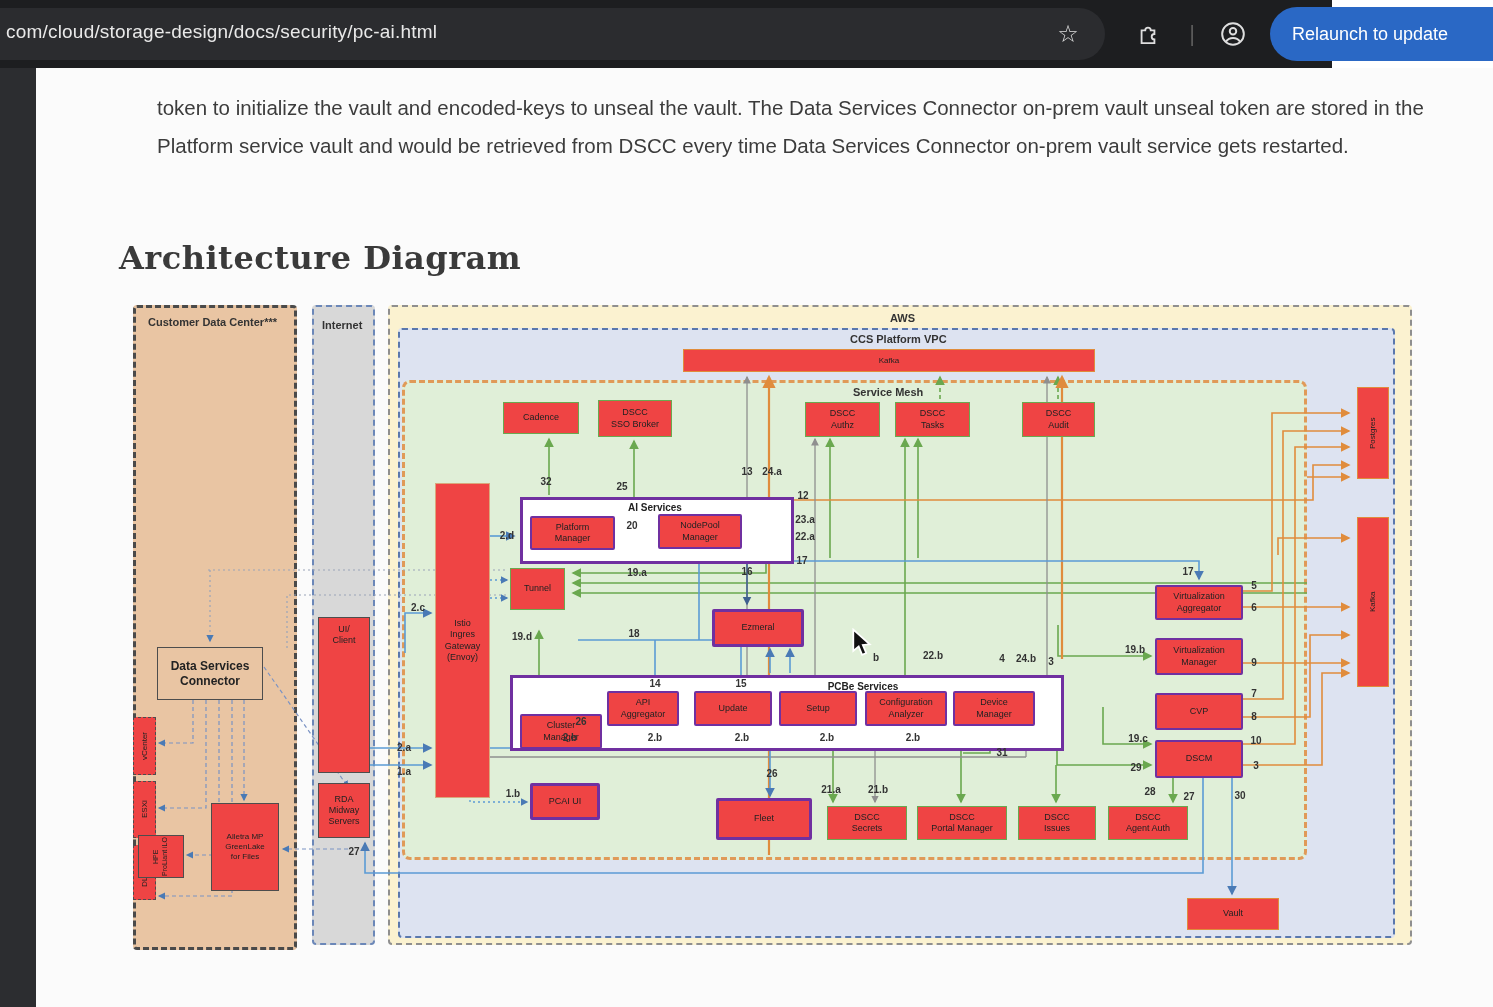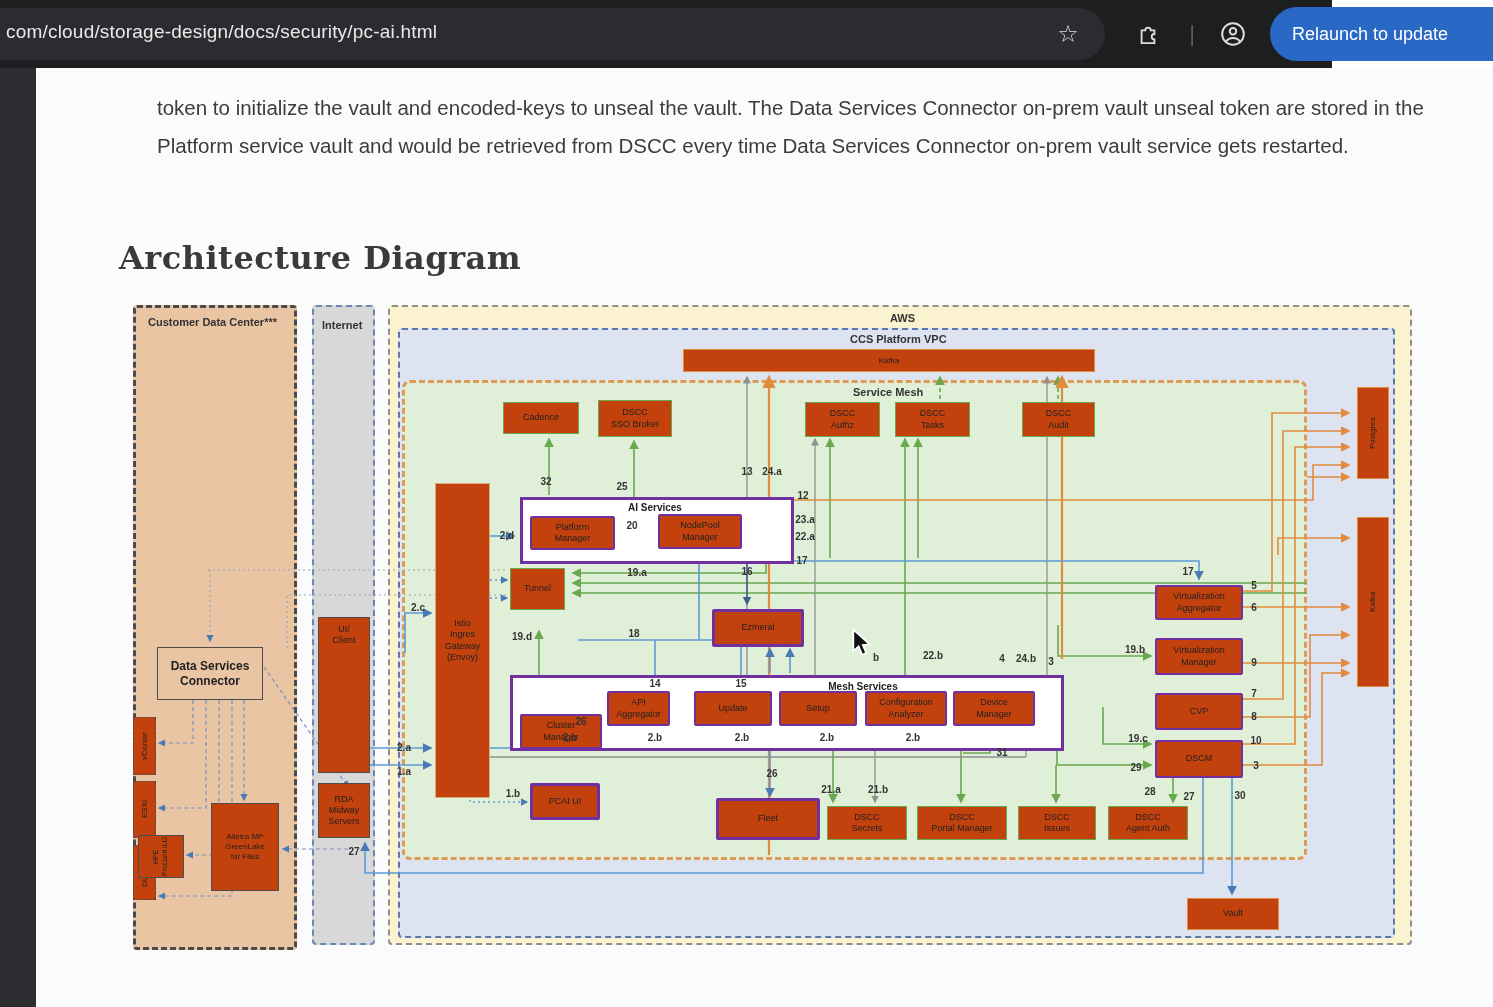--- a/index.html
+++ b/index.html
@@ -20,21 +20,21 @@
   #leftstrip{position:absolute;left:0;top:68px;width:36px;height:939px;background:#2c2d30;}
   #page{position:absolute;left:36px;top:68px;width:1457px;height:939px;background:#fbfbfb;}
   #para{position:absolute;left:121px;top:0px;width:1280px;font-size:20.5px;line-height:38px;color:#3c3c3c;}
   #heading{position:absolute;left:83px;top:150px;font-family:"DejaVu Serif",serif;font-weight:700;
     font-size:32px;color:#3a3a3a;letter-spacing:.5px;}
   
   #diagram{position:absolute;left:118px;top:295px;width:1310px;height:662px;}
   .region{position:absolute;border-radius:4px;box-sizing:border-box;}
   .rlabel{position:absolute;font-size:11px;font-weight:bold;color:#333;white-space:nowrap;}
   #svglayer{position:absolute;left:0;top:0;width:1310px;height:662px;}
-  .dbox{position:absolute;background:#c2410c;box-sizing:border-box;display:flex;align-items:center;justify-content:center;
+  .dbox{position:absolute;background:#ef4444;box-sizing:border-box;display:flex;align-items:center;justify-content:center;
     text-align:center;font-size:9px;color:#222;white-space:pre-line;line-height:1.25;}
   .purple{border:2.5px solid #7030a0;border-radius:2px;}
   .purple-lg{border:3px solid #7030a0;background:#fff;}
   .green{border:1.5px solid #6aa84f;}
   .orange{border:1.5px solid #e08c3c;}
   .dark{border:1.5px solid #4d4d4d;}
   .dashedbox{border:1.5px dashed #4d4d4d;}
   .vert{writing-mode:vertical-rl;transform:rotate(180deg);}
   .ctitle{position:absolute;font-size:10px;font-weight:bold;color:#222;}
   .clabel{position:absolute;transform:translate(-50%,-50%);font-size:10px;font-weight:bold;color:#333;white-space:nowrap;}
@@ -224,35 +224,35 @@
 Manager</div>
 
   <div class="dbox" style="left:392px;top:273px;width:55px;height:42px;border:1.2px solid #6aa84f;">Tunnel</div>
   <div class="dbox" style="left:317px;top:188px;width:55px;height:315px;border:1.5px solid #d9a87c;">Istio
 Ingres
 Gateway
 (Envoy)</div>
   <div class="dbox purple" style="left:594px;top:314px;width:92px;height:38px;border-width:3px;">Ezmeral</div>
 
   <div class="purple-lg abs" style="left:392px;top:380px;width:548px;height:70px;">
-    <span class="ctitle" style="left:280px;top:3px;width:140px;text-align:center;">Mesh Services</span>
+    <span class="ctitle" style="left:280px;top:3px;width:140px;text-align:center;">PCBe Services</span>
   </div>
   <div class="dbox purple" style="left:402px;top:419px;width:82px;height:35px;">Cluster
 Manager</div>
-  <div class="dbox purple" style="left:489px;top:396px;width:63px;height:35px;">API
+  <div class="dbox purple" style="left:489px;top:396px;width:72px;height:35px;">API
 Aggregator</div>
   <div class="dbox purple" style="left:576px;top:396px;width:78px;height:35px;">Update</div>
   <div class="dbox purple" style="left:661px;top:396px;width:78px;height:35px;">Setup</div>
   <div class="dbox purple" style="left:747px;top:396px;width:82px;height:35px;">Configuration
 Analyzer</div>
   <div class="dbox purple" style="left:835px;top:396px;width:82px;height:35px;">Device
 Manager</div>
 
   <div class="dbox purple" style="left:412px;top:488px;width:70px;height:37px;border-width:3px;">PCAI UI</div>
-  <div class="dbox purple" style="left:598px;top:503px;width:104px;height:42px;border-width:3px;">Fleet</div>
+  <div class="dbox purple" style="left:598px;top:503px;width:96px;height:42px;border-width:3px;">Fleet</div>
   <div class="dbox green" style="left:709px;top:511px;width:80px;height:34px;">DSCC
 Secrets</div>
   <div class="dbox green" style="left:799px;top:511px;width:90px;height:34px;">DSCC
 Portal Manager</div>
   <div class="dbox green" style="left:900px;top:511px;width:78px;height:34px;">DSCC
 Issues</div>
   <div class="dbox green" style="left:990px;top:511px;width:80px;height:34px;">DSCC
 Agent Auth</div>
 
   <div class="dbox purple" style="left:1037px;top:290px;width:88px;height:35px;">Virtualization

